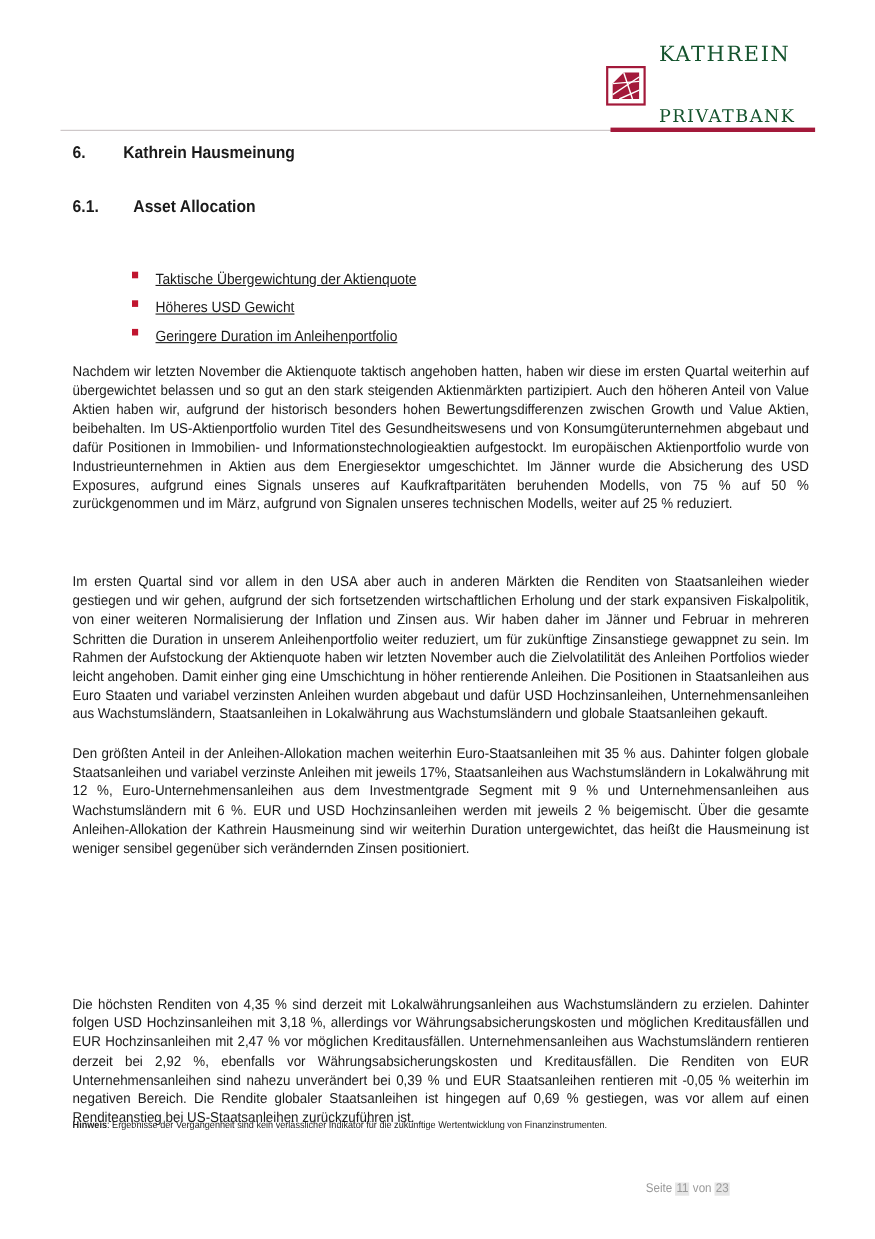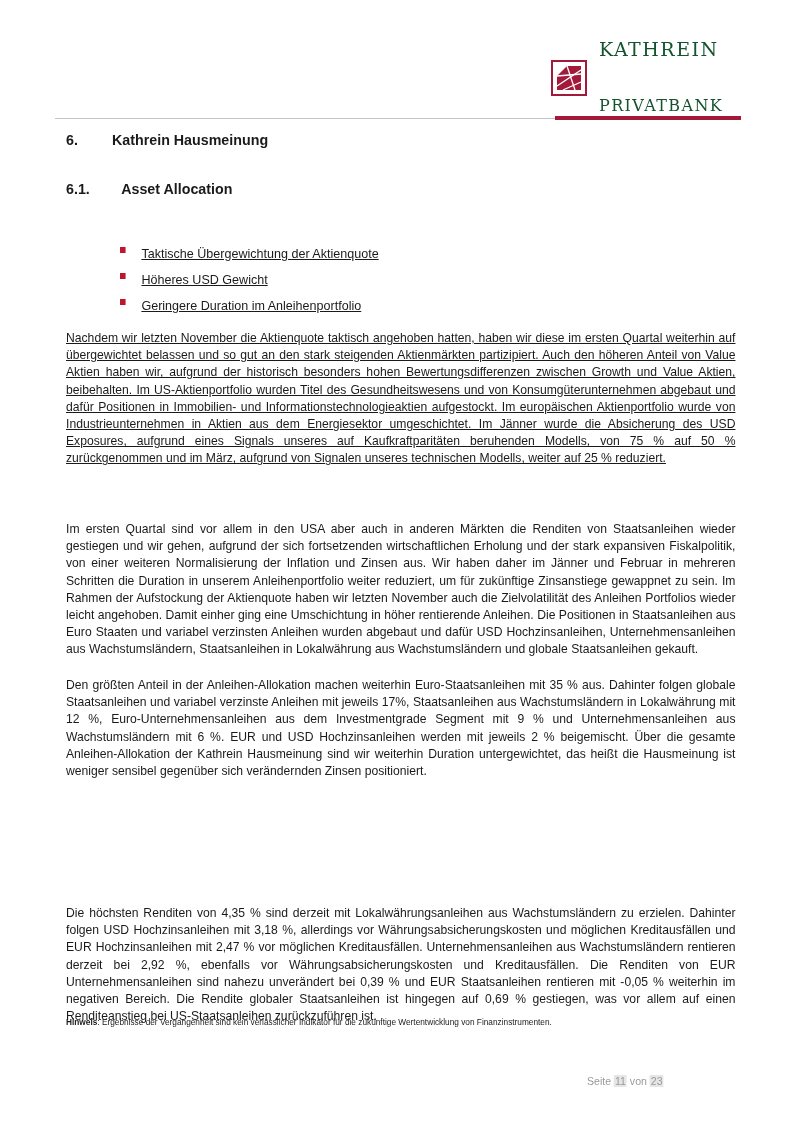--- a/index.html
+++ b/index.html
@@ -13,21 +13,21 @@
     .rule-accent { position: absolute; top: 116px; left: 555px; width: 186px; height: 4px; background: #a3193a; }
     .h1 { position: absolute; left: 66px; top: 131px; font-size: 15.5px; font-weight: bold; transform: scaleX(0.92); transform-origin: left; white-space: nowrap; }
     .h1 .num { display: inline-block; width: 50px; }
     .h2 { position: absolute; left: 66px; top: 180px; font-size: 15.5px; font-weight: bold; transform: scaleX(0.92); transform-origin: left; white-space: nowrap; }
     .h2 .num { display: inline-block; width: 60px; }
     ul.bullets { position: absolute; left: 108px; top: 228px; margin: 12px; padding: 0; list-style: none; text-decoration: underline; }
     ul.bullets li { font-size: 13.5px; height: 26px; display: flex; align-items: center; transform: scaleX(0.93); transform-origin: left; white-space: nowrap; }
     .sq { width: 6px; height: 6px; background: #c0152f; margin-right: 17px; margin-top: -6px; flex: none; }
     .para { position: absolute; left: 66px; width: 670px; font-size: 13px; line-height: 17.2px; text-align: justify; }
     .para span.inner { display: block; transform: scaleX(0.935); transform-origin: left; width: 716px; }
-    .p1 { top: 329px; text-decoration: underline; }
+    .p1 { top: 329px; }
     .p2 { top: 520px; }
     .p3 { top: 676px; }
     .p4 { top: 904px; }
     .note { position: absolute; left: 66px; top: 1017px; font-size: 9px; transform: scaleX(0.92); transform-origin: left; white-space: nowrap; }
     .note b { font-weight: bold; }
     .footer { position: absolute; left: 587px; top: 1075px; font-size: 11.5px; color: #9a9a9a; white-space: nowrap; transform: scaleX(0.92); transform-origin: left; }
     .footer .pg { background: #e6e6e6; padding: 0 1px; }
   </style>
 </head>
 <body>

